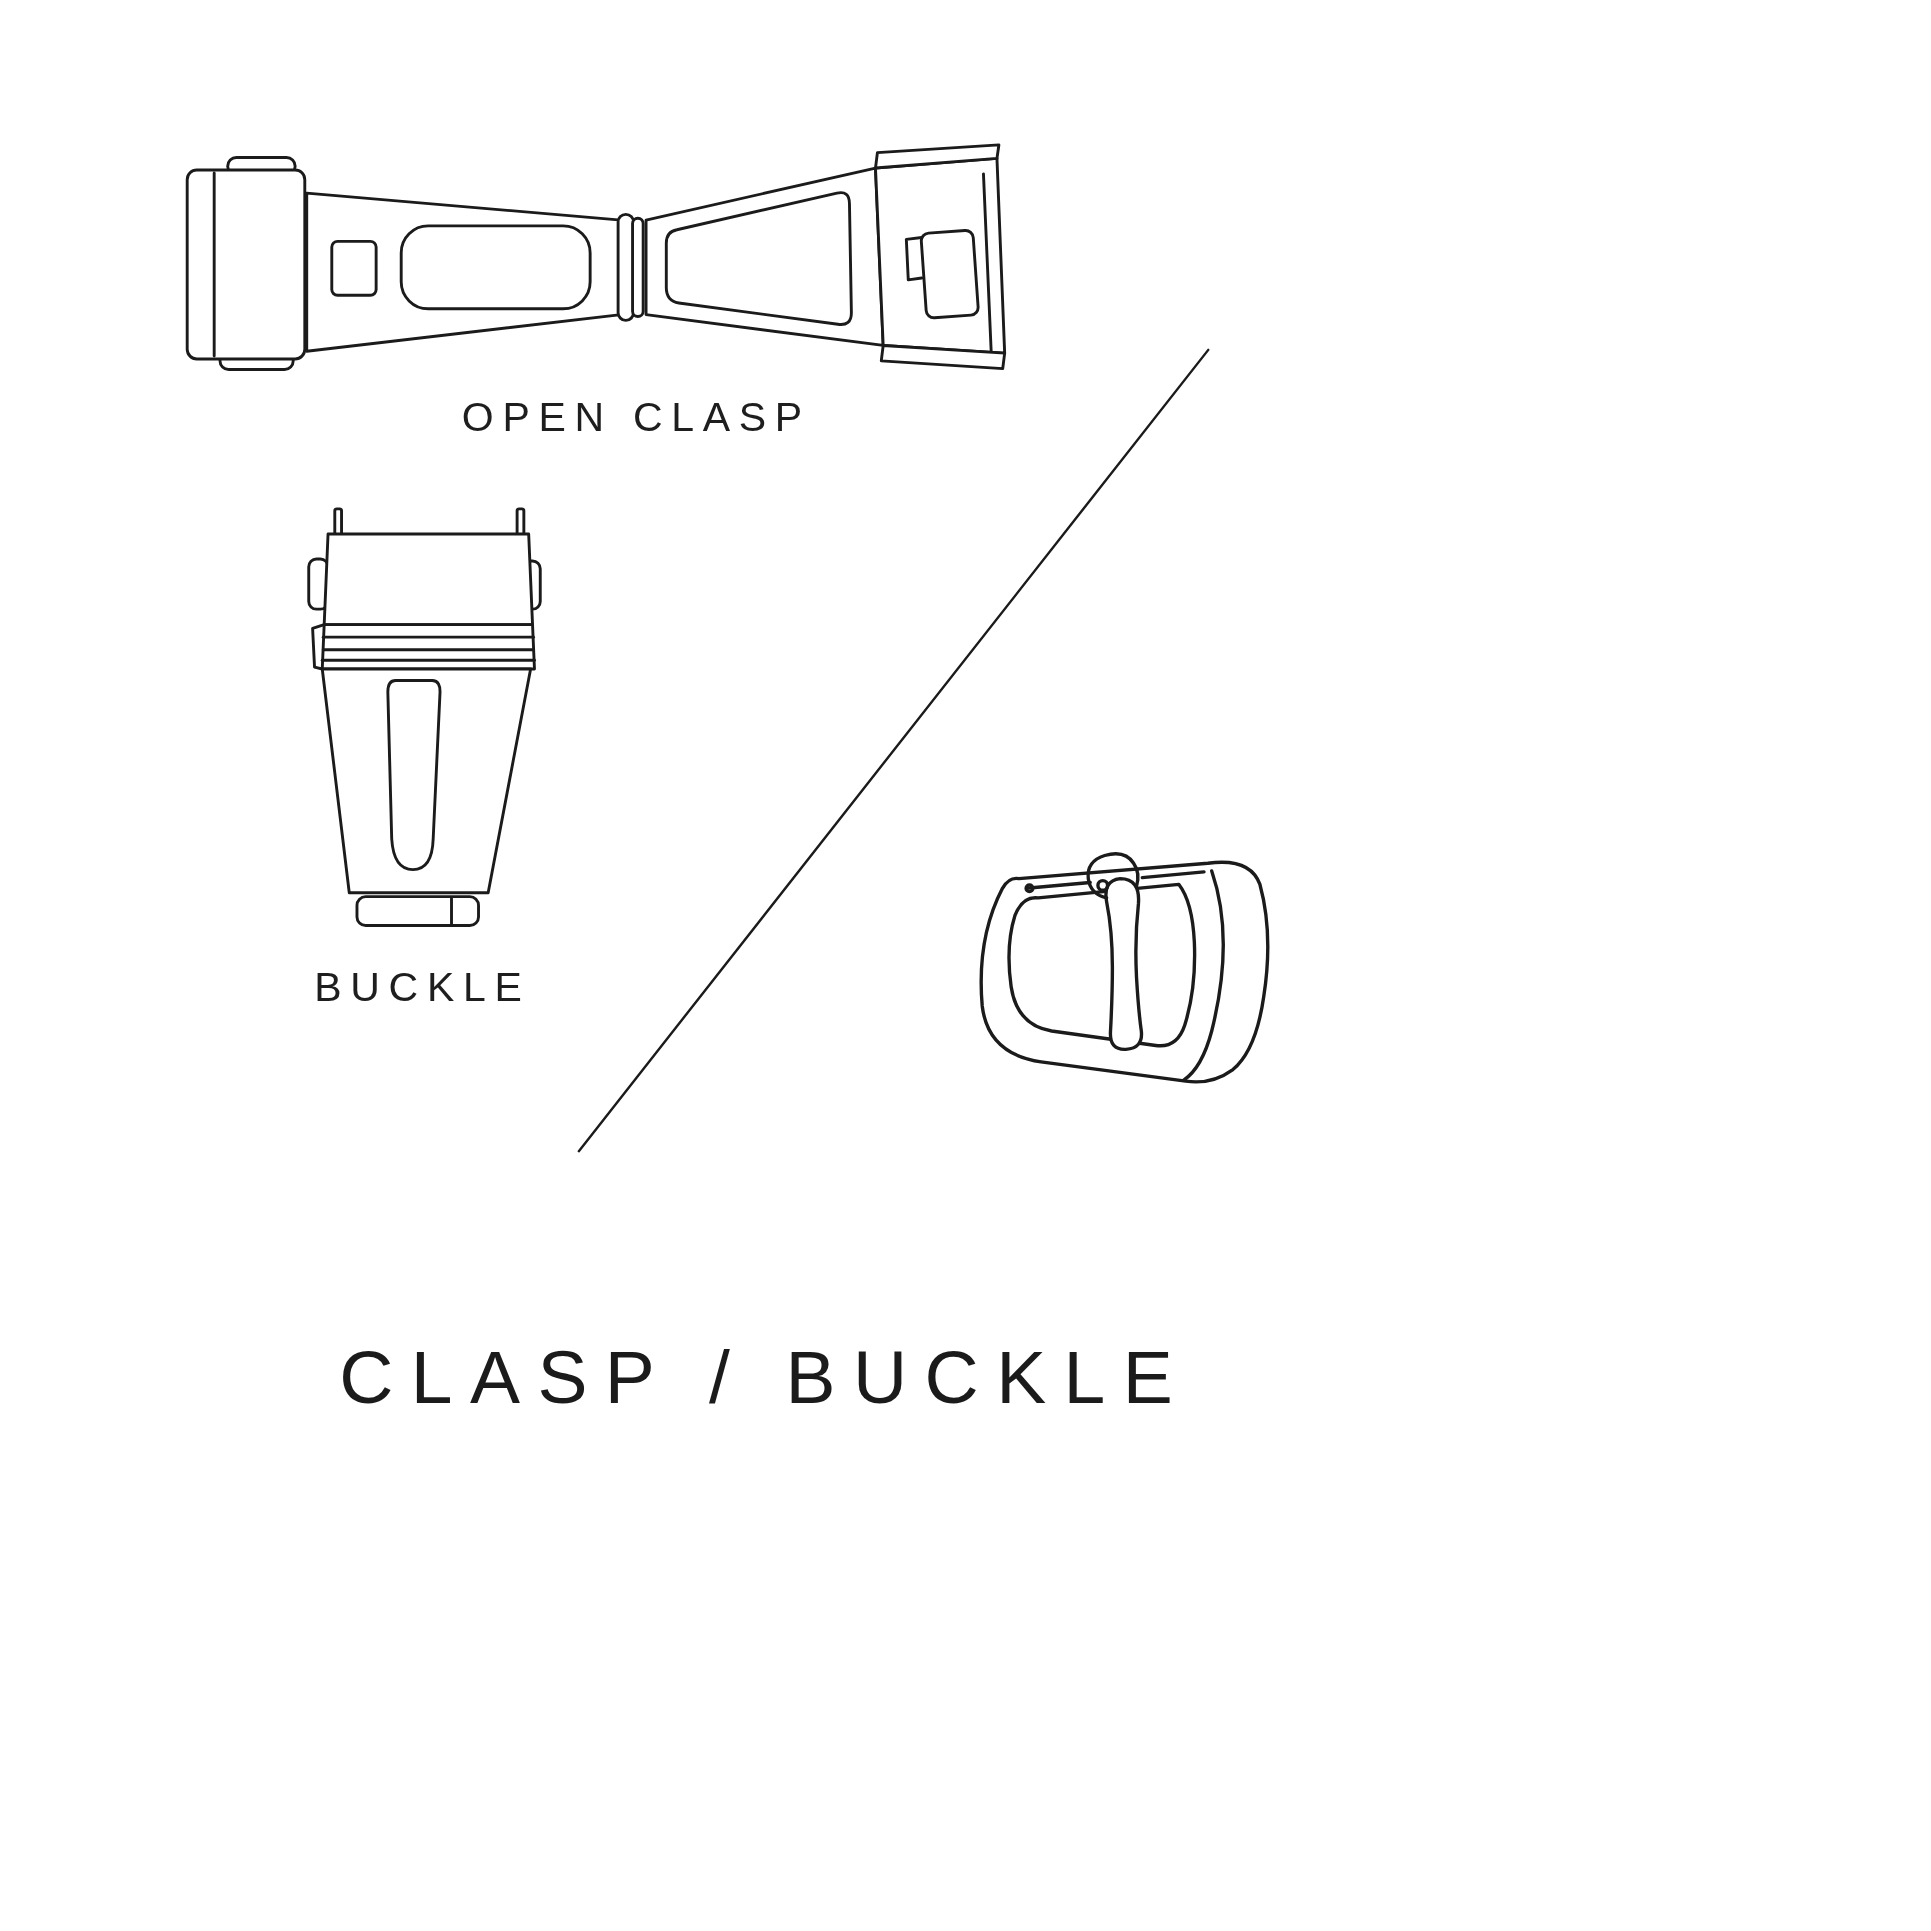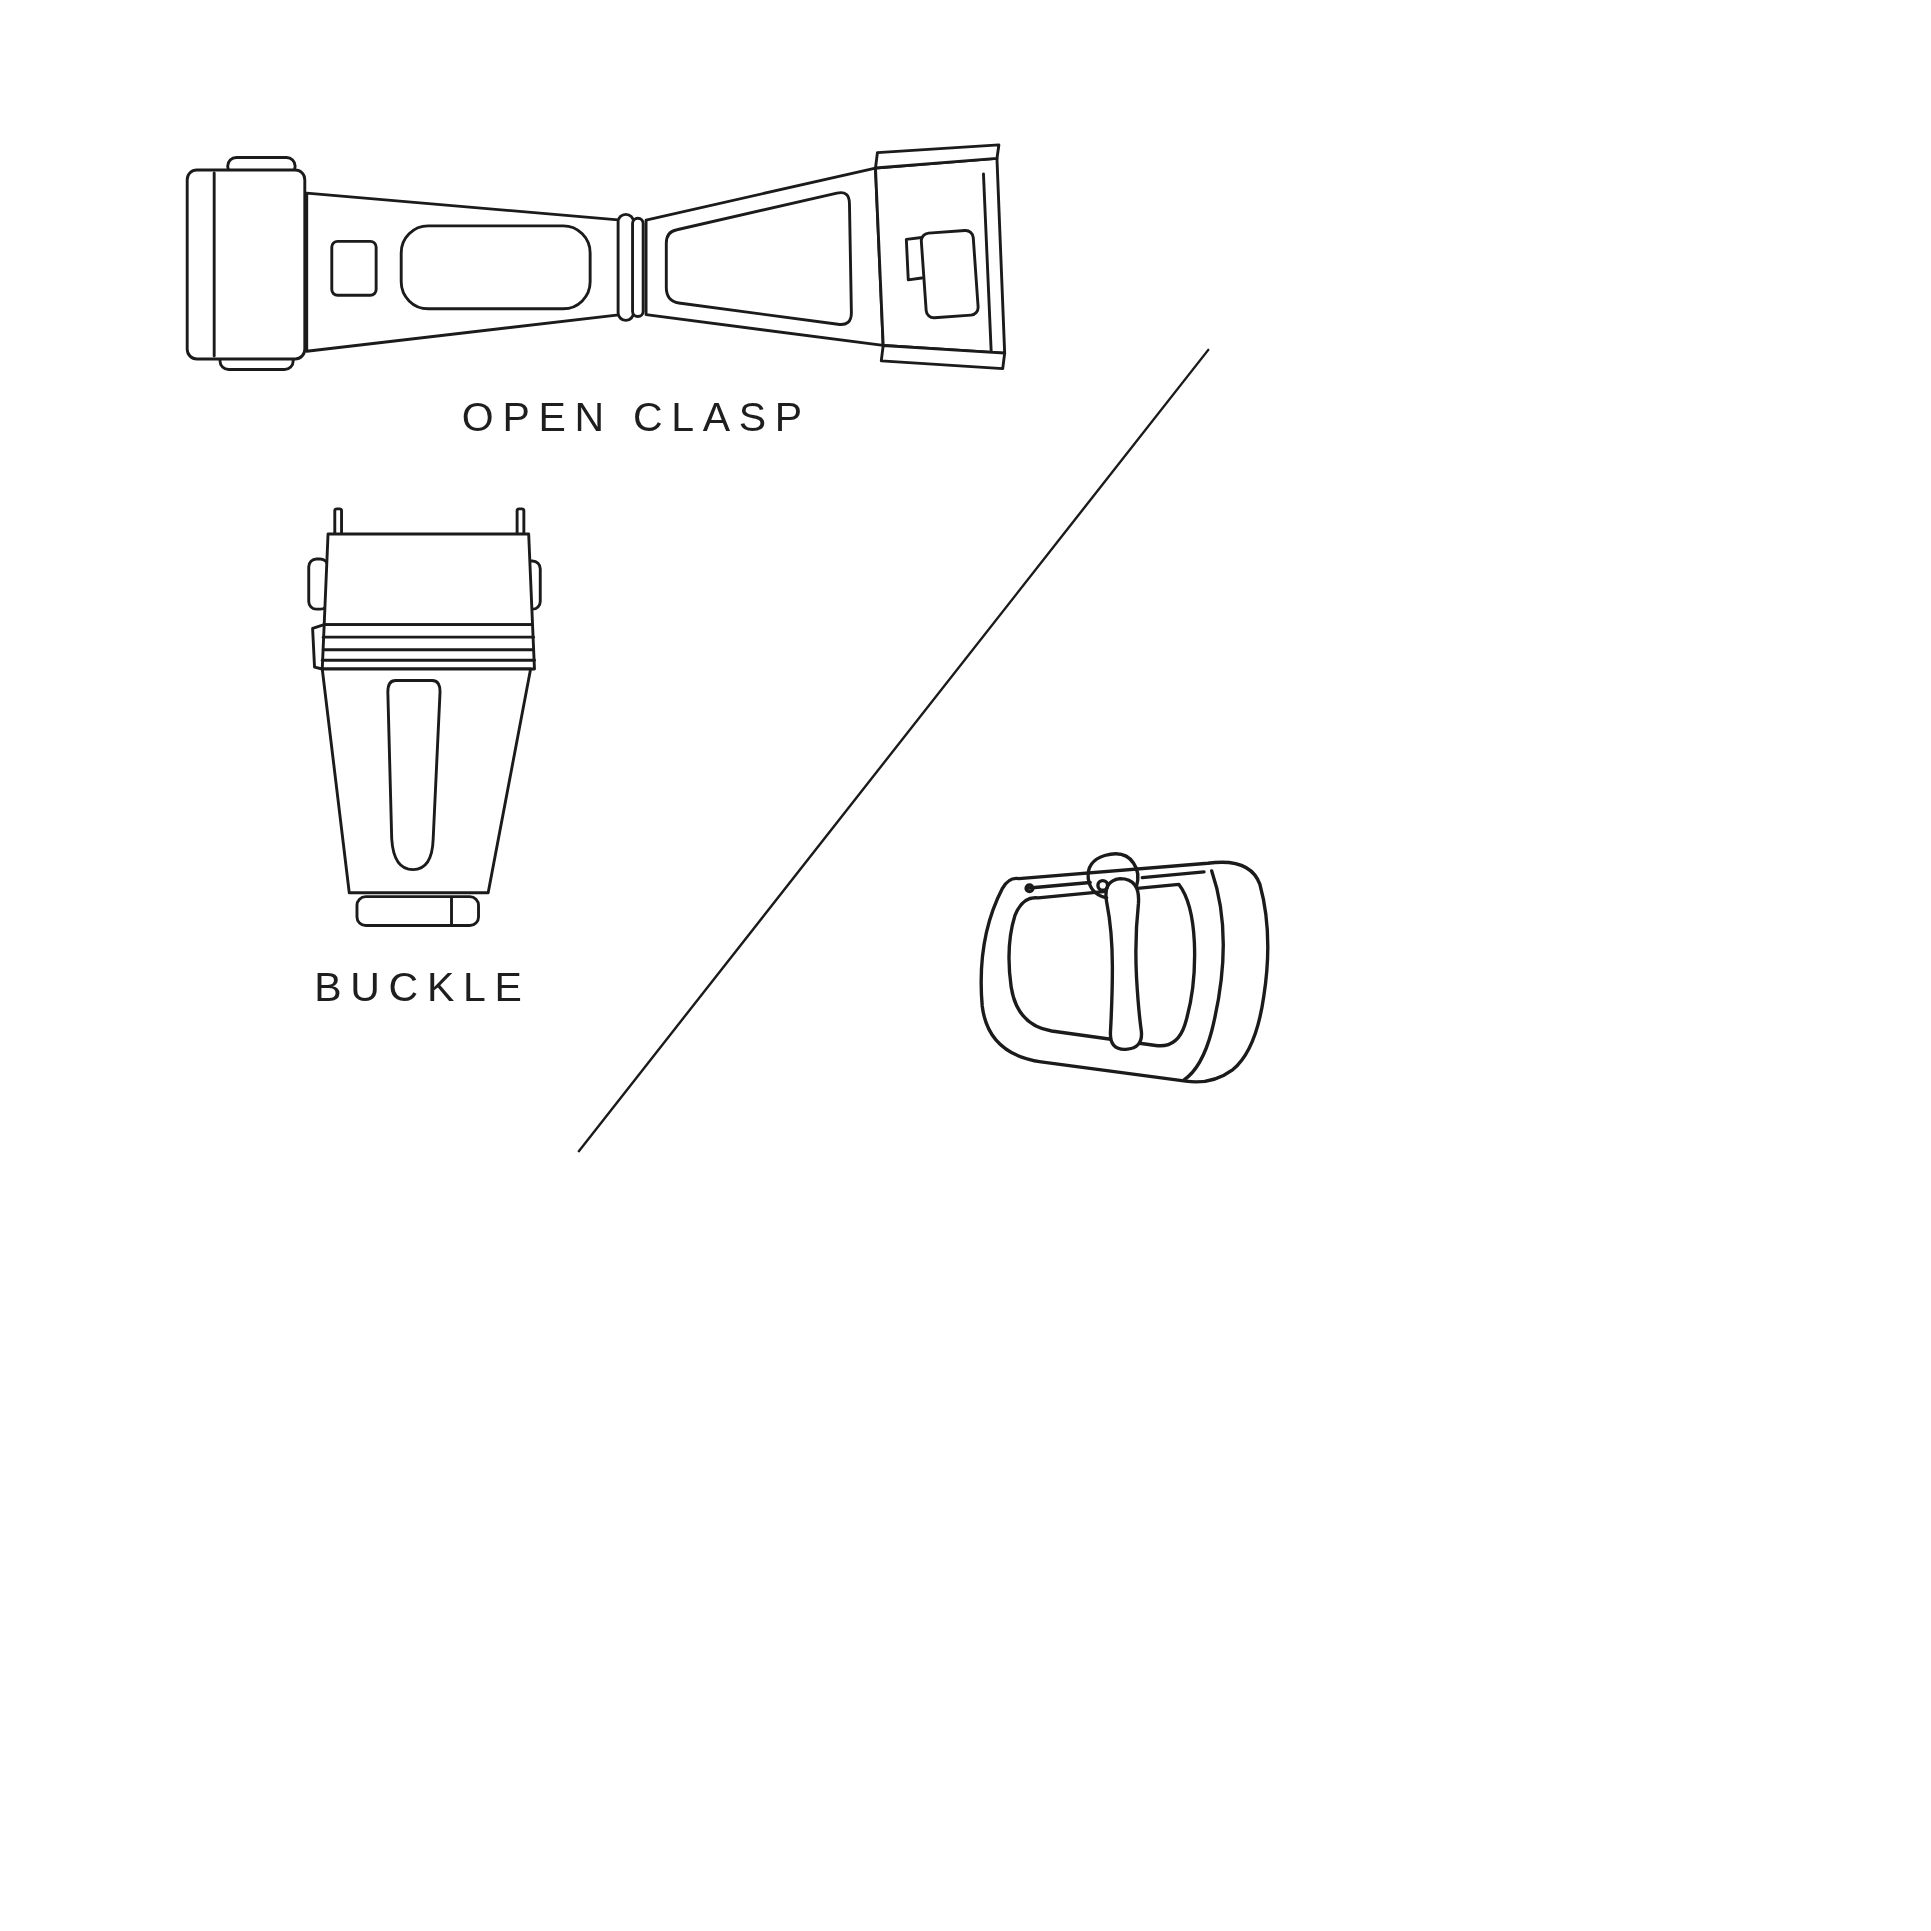--- a/index.html
+++ b/index.html
@@ -115,15 +115,16 @@
       <path fill="#ffffff" d="M82,58 L228,44 Q242,62 244,104 Q246,152 234,190 Q226,214 204,211 L96,196 Q60,190 54,150 Q48,108 58,76 Q66,56 82,58 Z"></path>
       <line x1="70" y1="48" x2="136" y2="42"></line>
       <circle cx="73" cy="48" r="3.5"></circle>
       <line x1="190" y1="37" x2="254" y2="31"></line>
       <path fill="#ffffff" d="M167,38 Q188,38 186,64 Q182,100 184,140 Q186,175 189,196 Q191,214 173,215 Q156,216 157,197 Q159,160 159,130 Q159,92 153,62 Q149,40 167,38 Z"></path>
       <path d="M153,58 Q136,54 134,38 Q132,20 151,14 Q172,8 181,22 Q188,32 184,46"></path>
       <circle cx="149" cy="45" r="5"></circle>
     </g>
   </svg>
 
+  <div class="title">CLASP / BUCKLE</div>
 
 </div>
 
 
 </body></html>

